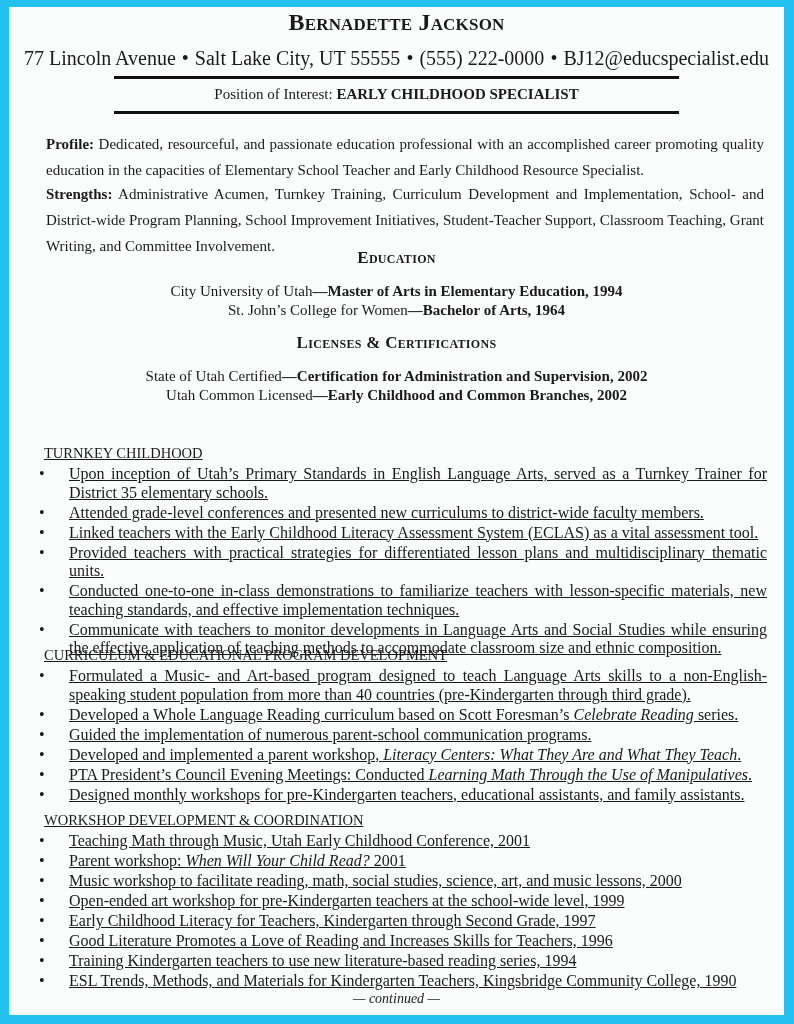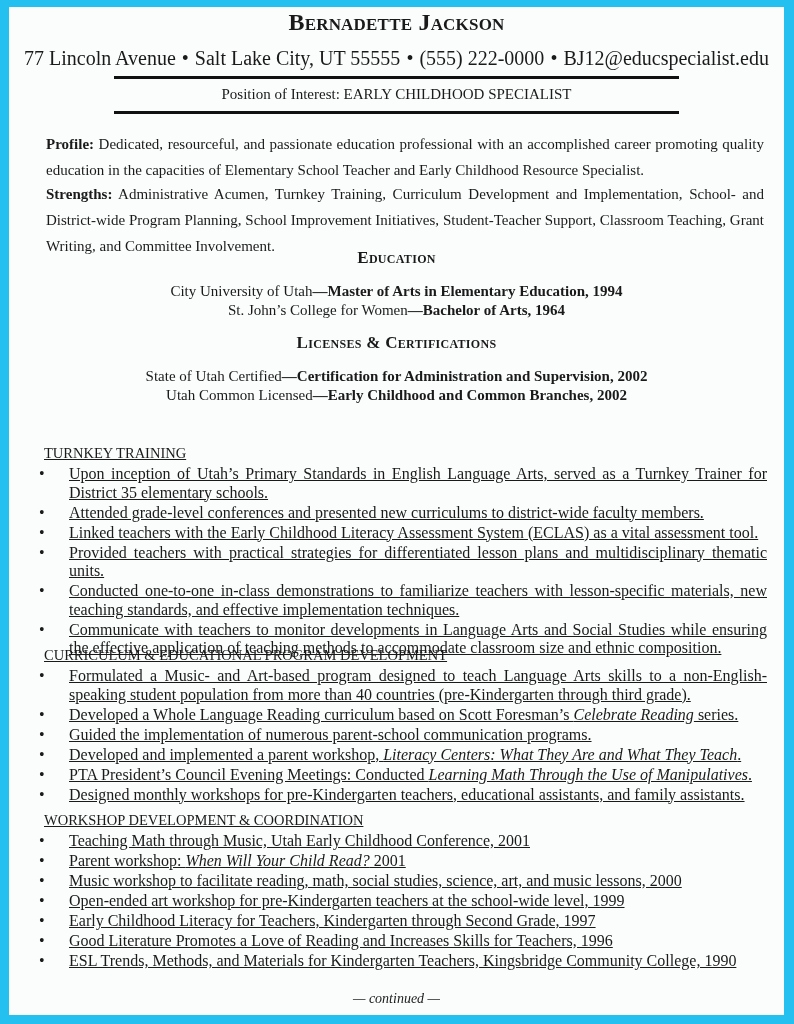--- a/index.html
+++ b/index.html
@@ -23,21 +23,21 @@
     position: absolute; top: 40px; left: 0; right: 0; text-align: center;
     font-size: 20px;
   }
   .contact .sep { margin: 0 6px; }
   .rule {
     position: absolute; left: 105px; width: 565px; height: 3px; background: #111;
   }
   .position {
     position: absolute; top: 79px; left: 0; right: 0; text-align: center; font-size: 15px;
   }
-  .position b { font-weight: normal; }
+  .position b { font-weight: bold; }
   .para {
     position: absolute; left: 37px; width: 718px; font-size: 15px; line-height: 26px;
     text-align: justify;
   }
   .para b { font-weight: bold; }
   .section-title {
     position: absolute; left: 0; right: 0; text-align: center;
     font-weight: bold; font-size: 17px; font-variant: small-caps; letter-spacing: 0.3px;
   }
   .center-line {
@@ -92,21 +92,21 @@
 
   <div class="section-title" style="top:326px">Licenses &amp; Certifications</div>
   <div class="center-line" style="top:361px">
     <span class="n">State of Utah Certified</span><span>—Certification for Administration and Supervision, 2002</span>
   </div>
   <div class="center-line" style="top:380px">
     <span class="n">Utah Common Licensed</span><span>—Early Childhood and Common Branches, 2002</span>
   </div>
 
 
-  <div class="sub-title" style="top:438px">TURNKEY TRAINING</div>
+  <div class="sub-title" style="top:438px">TURNKEY CHILDHOOD</div>
   <ul class="bullets" style="top:458px">
     <li>Upon inception of Utah’s Primary Standards in English Language Arts, served as a Turnkey Trainer for District 35 elementary schools.</li>
     <li>Attended grade-level conferences and presented new curriculums to district-wide faculty members.</li>
     <li>Linked teachers with the Early Childhood Literacy Assessment System (ECLAS) as a vital assessment tool.</li>
     <li>Provided teachers with practical strategies for differentiated lesson plans and multidisciplinary thematic units.</li>
     <li>Conducted one-to-one in-class demonstrations to familiarize teachers with lesson-specific materials, new teaching standards, and effective implementation techniques.</li>
     <li>Communicate with teachers to monitor developments in Language Arts and Social Studies while ensuring the effective application of teaching methods to accommodate classroom size and ethnic composition.</li>
   </ul>
 
   <div class="sub-title" style="top:640px">CURRICULUM &amp; EDUCATIONAL PROGRAM DEVELOPMENT</div>
@@ -120,17 +120,18 @@
   </ul>
 
   <div class="sub-title" style="top:805px">WORKSHOP DEVELOPMENT &amp; COORDINATION</div>
   <ul class="bullets" style="top:825px">
     <li><span>Teaching Math through Music, Utah Early Childhood Conference, 2001</span></li>
     <li><span>Parent workshop: </span><i>When Will Your Child Read?</i><span> 2001</span></li>
     <li><span>Music workshop to facilitate reading, math, social studies, science, art, and music lessons, 2000</span></li>
     <li><span>Open-ended art workshop for pre-Kindergarten teachers at the school-wide level, 1999</span></li>
     <li><span>Early Childhood Literacy for Teachers, Kindergarten through Second Grade, 1997</span></li>
     <li><span>Good Literature Promotes a Love of Reading and Increases Skills for Teachers, 1996</span></li>
+    <li><span>Training Kindergarten teachers to use new literature-based reading series, 1994</span></li>
     <li><span>ESL Trends, Methods, and Materials for Kindergarten Teachers, Kingsbridge Community College, 1990</span></li>
   </ul>
 
   <div class="continued">— continued —</div>
 </div>
 
 </body></html>

